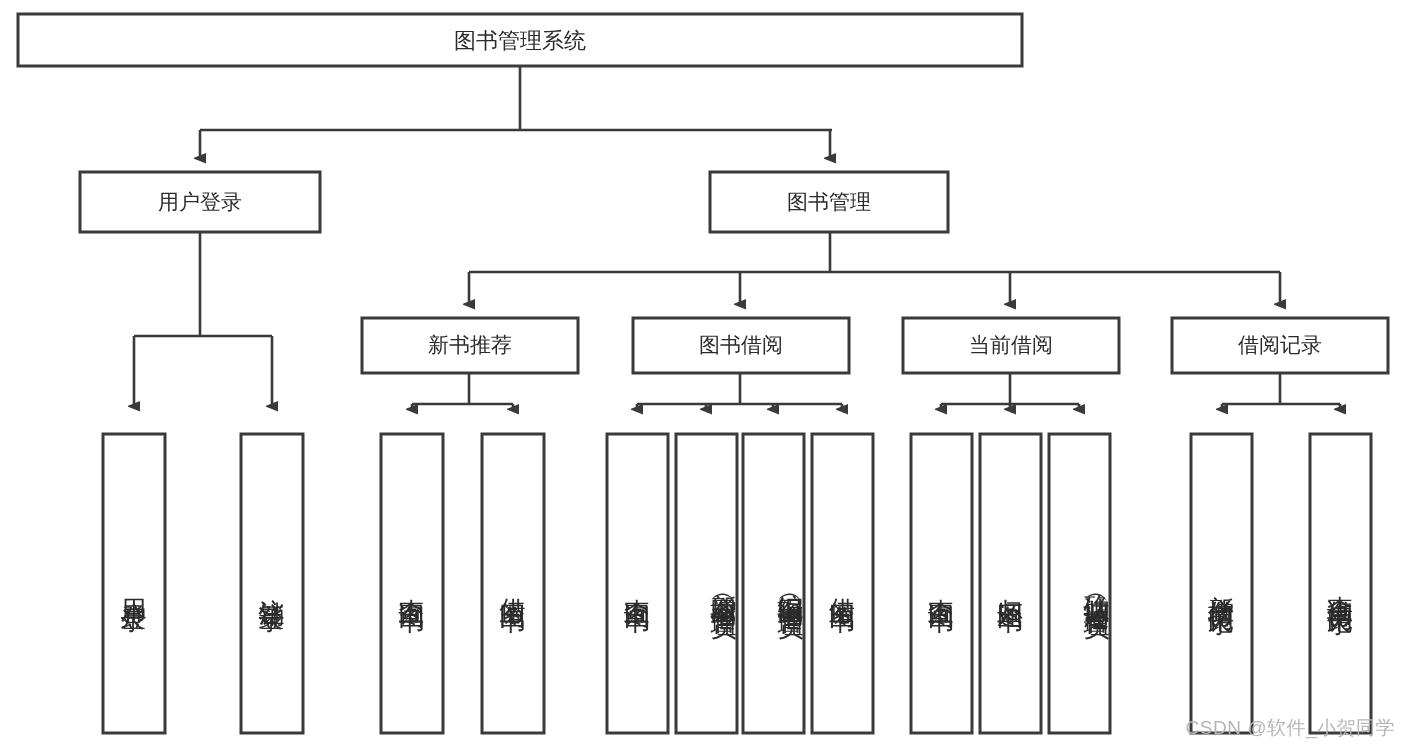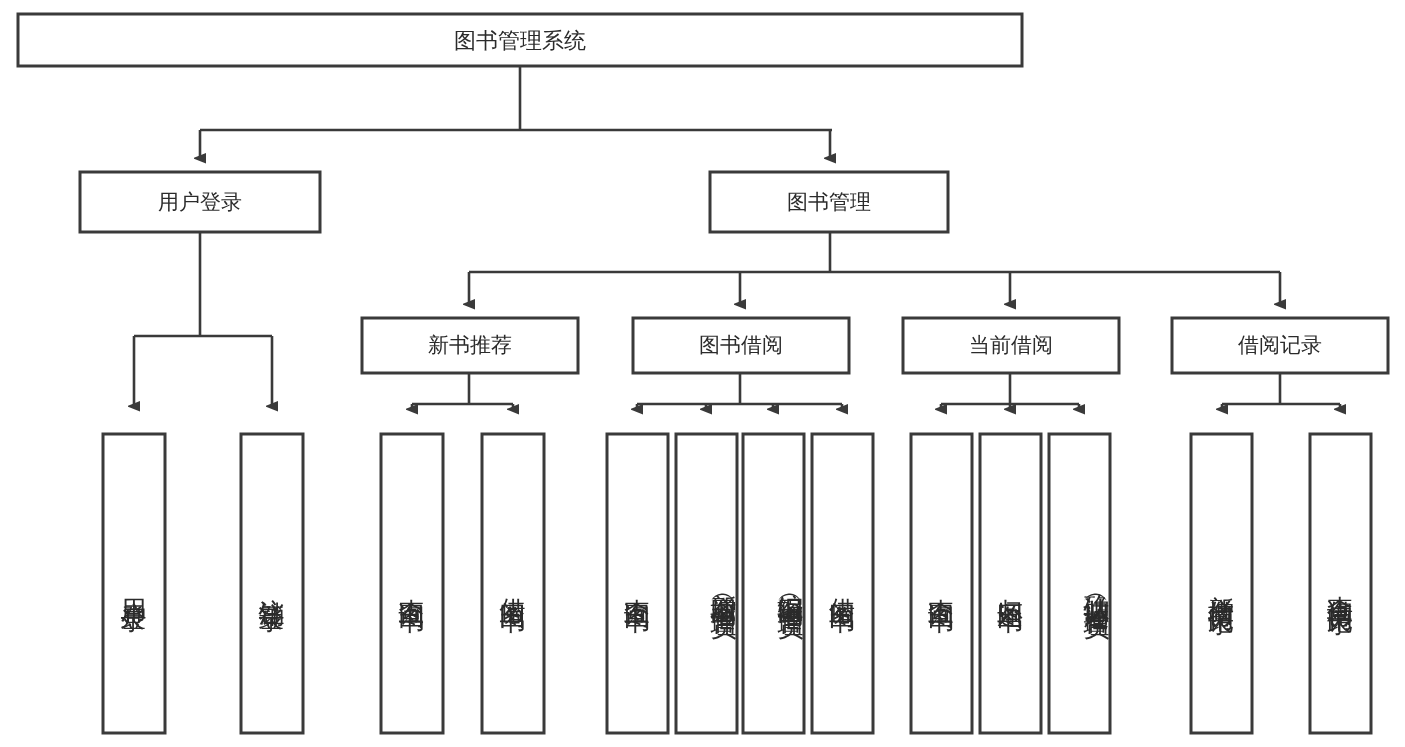--- a/index.html
+++ b/index.html
@@ -181,13 +181,14 @@
   <div class="leaf-label" style="left:743px;top:440px;width:61px;height:293px;">编辑图书（管理员）</div>
   <div class="leaf-label center" style="left:812px;top:434px;width:61px;height:299px;">借阅图书</div>
 
   <div class="leaf-label center" style="left:911px;top:434px;width:61px;height:299px;">查询图书</div>
   <div class="leaf-label center" style="left:980px;top:434px;width:61px;height:299px;">归还图书</div>
   <div class="leaf-label" style="left:1049px;top:440px;width:61px;height:293px;">确认归还（管理员）</div>
 
   <div class="leaf-label center" style="left:1191px;top:434px;width:61px;height:299px;">新增借阅记录</div>
   <div class="leaf-label center" style="left:1310px;top:434px;width:61px;height:299px;">查询借阅记录</div>
 
+  <div class="watermark">CSDN @软件_小贺同学</div>
 </div>
 
 </body></html>

